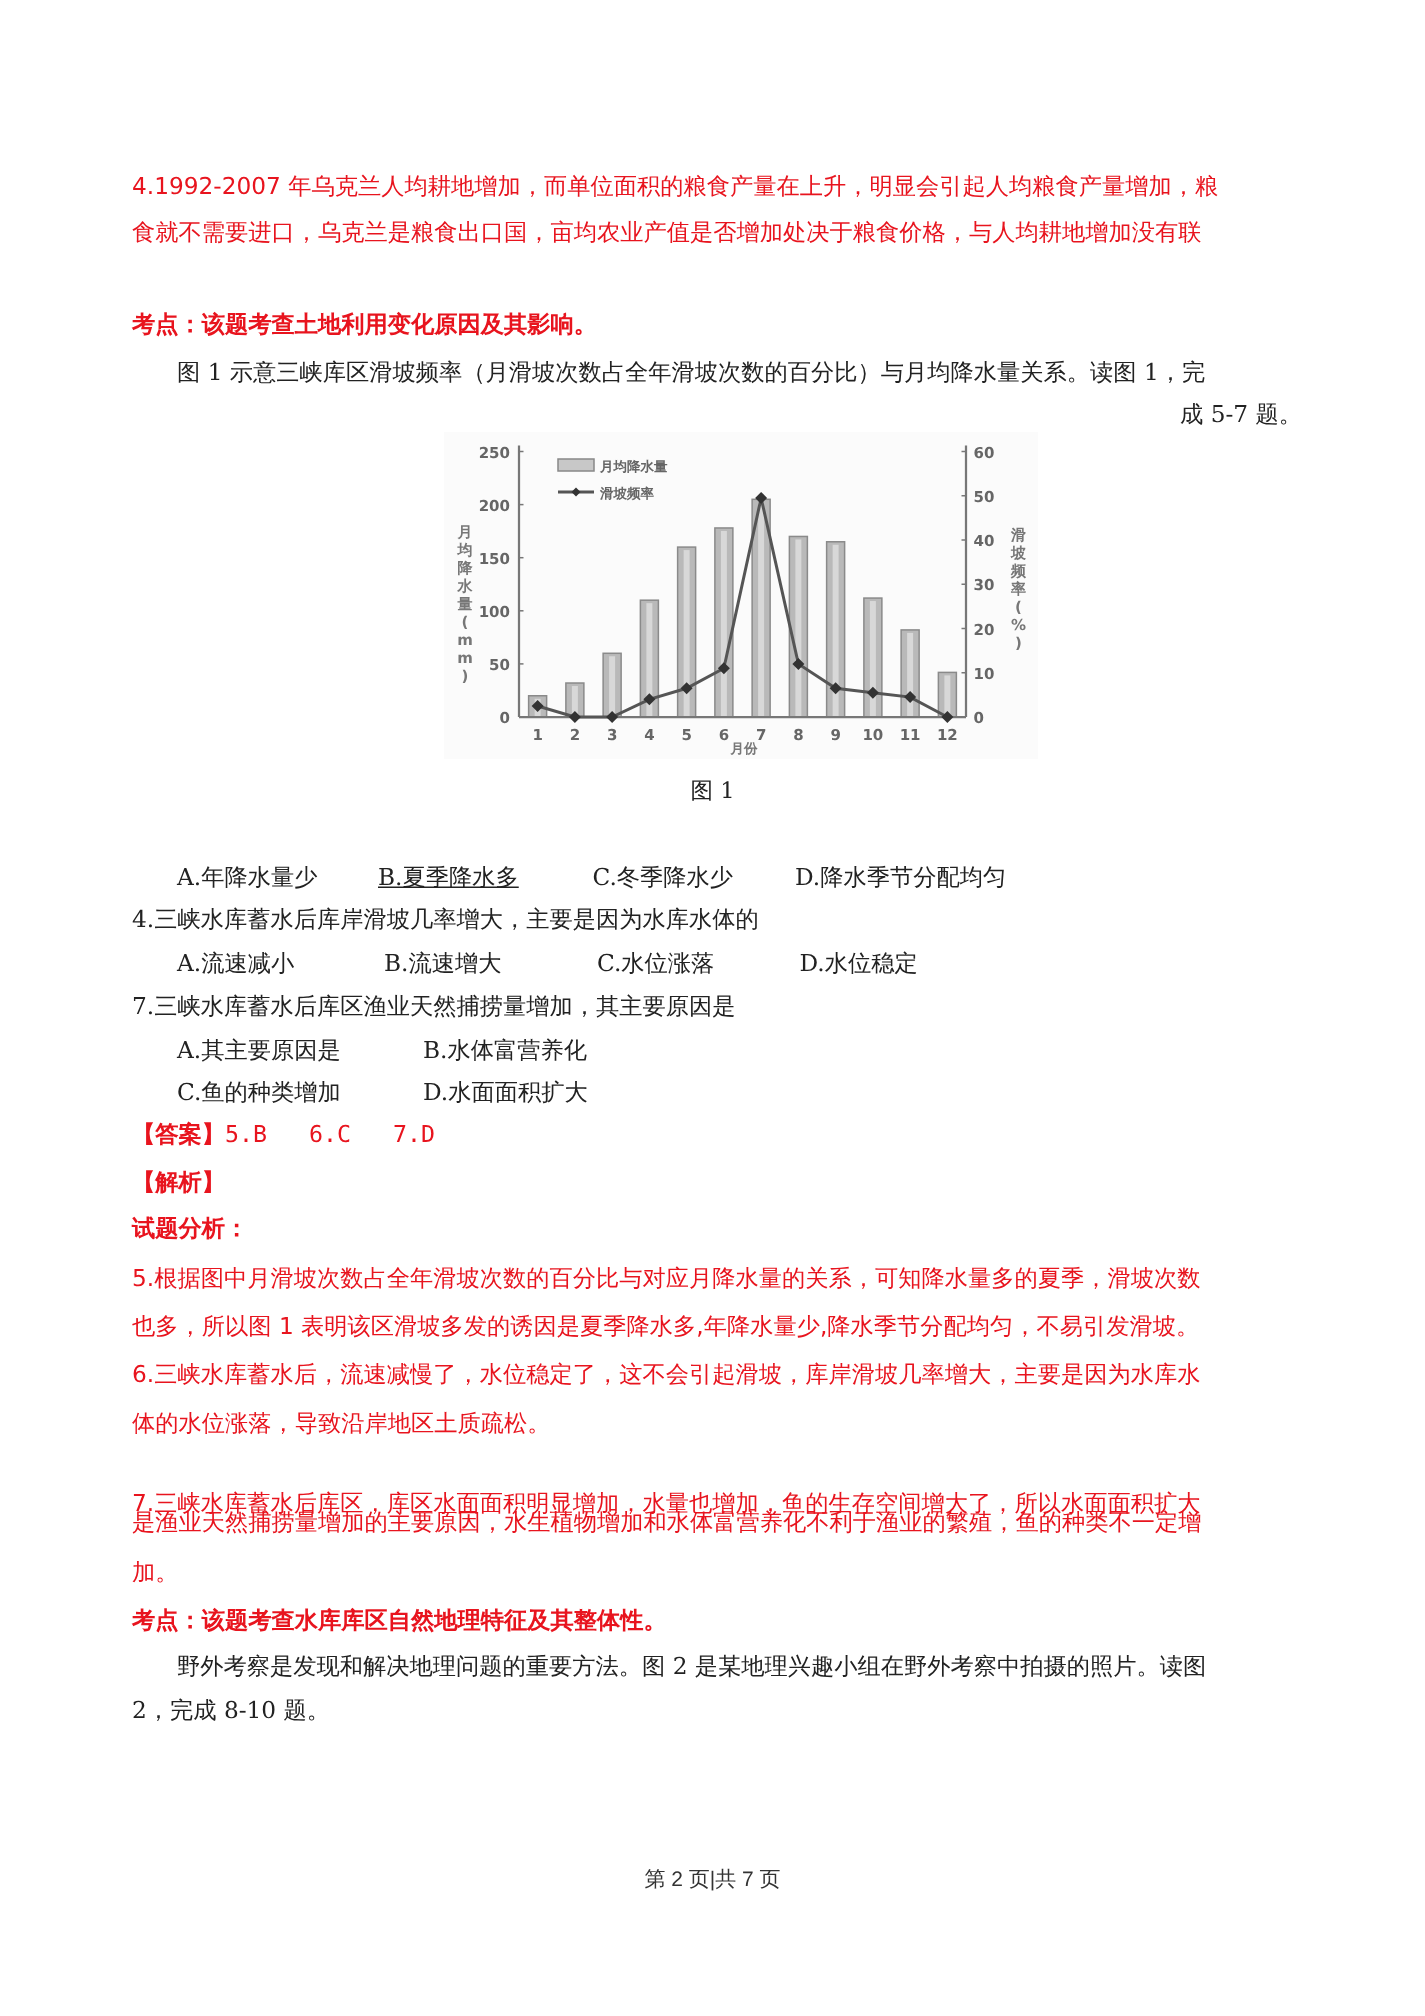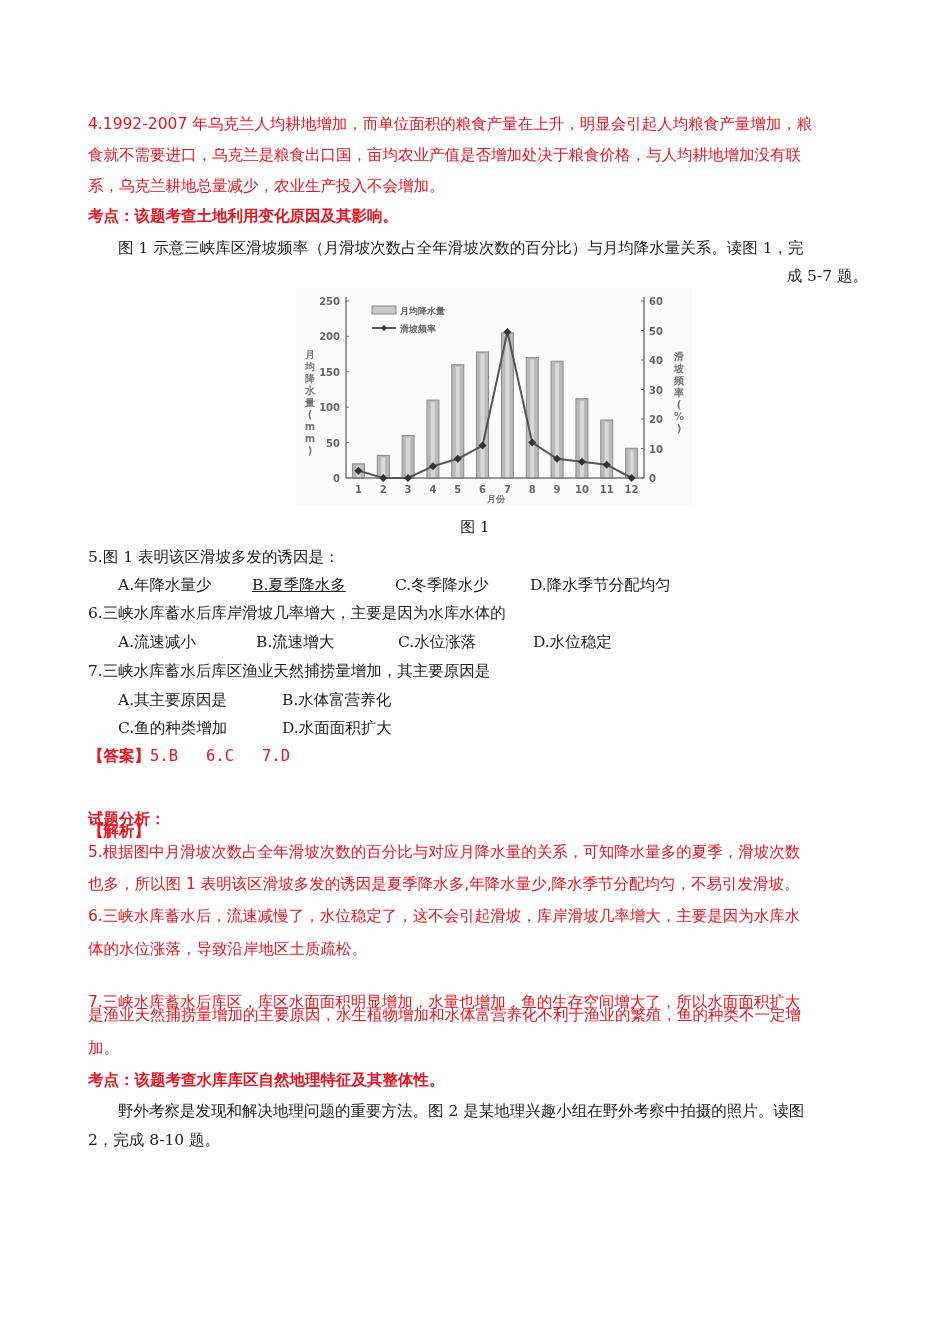--- a/index.html
+++ b/index.html
@@ -17,21 +17,20 @@
   .chart { position: absolute; left: 296px; top: 288px; width: 396px; height: 218px; }
   .chart svg text { font-family: "DejaVu Sans", sans-serif; }
 </style>
 </head>
 <body>
 
 <div class="page">
 
   <div class="line red" style="top:114px;"> 4.1992-2007 年乌克兰人均耕地增加，而单位面积的粮食产量在上升，明显会引起人均粮食产量增加，粮</div>
   <div class="line red" style="top:145px;">食就不需要进口，乌克兰是粮食出口国，亩均农业产值是否增加处决于粮食价格，与人均耕地增加没有联</div>
-  <div class="line red" style="top:176px;">系，乌克兰耕地总量减少，农业生产投入不会增加。</div>
   <div class="line red bold" style="top:206px;">考点：该题考查土地利用变化原因及其影响。</div>
 
   <div class="line indent" style="top:238px; left:118px;">图 1 示意三峡库区滑坡频率（月滑坡次数占全年滑坡次数的百分比）与月均降水量关系。读图 1，完</div>
   <div class="line" style="top:266px;text-align:right;">成 5-7 题。</div>
 
   <div class="chart">
     <svg id="chart-svg" width="396" height="218" viewBox="0 0 396 218">
       <rect x="0" y="0" width="396" height="218" fill="#fbfbfb"></rect>
       <g id="bars">
           <rect x="56.416666666666664" y="175.84" width="12" height="14.159999999999997" fill="#b9b9b9" stroke="#8a8a8a" stroke-width="1"></rect>
@@ -140,49 +139,49 @@
           <text x="383" y="108" text-anchor="middle" font-size="10" fill="#777" font-weight="bold">率</text>
           <text x="383" y="120" text-anchor="middle" font-size="10" fill="#777" font-weight="bold">(</text>
           <text x="383" y="132" text-anchor="middle" font-size="10" fill="#777" font-weight="bold">%</text>
           <text x="383" y="144" text-anchor="middle" font-size="10" fill="#777" font-weight="bold">)</text>
           <text x="200" y="214" text-anchor="middle" font-size="9" fill="#777" font-weight="bold">月份</text>
         </g>
     </svg>
   </div>
   <div class="caption" style="top:518px;">图 1</div>
 
-  <div class="line" style="top:547px;">5.图 1 表明该区滑坡多发的诱因是：</div>
   <div class="opt" style="top:575px; left:118px;">A.年降水量少</div>
   <div class="opt" style="top:575px; left:252px;text-decoration:underline;">B.夏季降水多</div>
   <div class="opt" style="top:575px; left:395px;">C.冬季降水少</div>
   <div class="opt" style="top:575px; left:530px;">D.降水季节分配均匀</div>
 
-  <div class="line" style="top:603px;">6.三峡水库蓄水后库岸滑坡几率增大，主要是因为水库水体的</div>
+  <div class="line" style="top:603px;">4.三峡水库蓄水后库岸滑坡几率增大，主要是因为水库水体的</div>
   <div class="opt" style="top:632px; left:118px;">A.流速减小</div>
   <div class="opt" style="top:632px; left:256px;">B.流速增大</div>
   <div class="opt" style="top:632px; left:398px;">C.水位涨落</div>
   <div class="opt" style="top:632px; left:533px;">D.水位稳定</div>
 
   <div class="line" style="top:661px;">7.三峡水库蓄水后库区渔业天然捕捞量增加，其主要原因是</div>
   <div class="opt" style="top:690px; left:118px;">A.其主要原因是</div>
   <div class="opt" style="top:690px; left:282px;">B.水体富营养化</div>
   <div class="opt" style="top:718px; left:118px;">C.鱼的种类增加</div>
   <div class="opt" style="top:718px; left:282px;">D.水面面积扩大</div>
 
   <div class="line red" style="top:746px;">
     <span class="bold">【答案】</span><span style="font-family:'DejaVu Sans Mono',monospace; white-space:pre;">5.B   6.C   7.D</span>
   </div>
 
-  <div class="line red bold" style="top:821px;">【解析】</div>
+  <div class="line red bold" style="top:778px;">【解析】</div>
   <div class="line red bold" style="top:809px;">试题分析：</div>
   <div class="line red" style="top:842px;">5.根据图中月滑坡次数占全年滑坡次数的百分比与对应月降水量的关系，可知降水量多的夏季，滑坡次数</div>
   <div class="line red" style="top:874px;">也多，所以图 1 表明该区滑坡多发的诱因是夏季降水多,年降水量少,降水季节分配均匀，不易引发滑坡。</div>
   <div class="line red" style="top:906px;">6.三峡水库蓄水后，流速减慢了，水位稳定了，这不会引起滑坡，库岸滑坡几率增大，主要是因为水库水</div>
   <div class="line red" style="top:939px;">体的水位涨落，导致沿岸地区土质疏松。</div>
   <div class="line red" style="top:992px;">7.三峡水库蓄水后库区，库区水面面积明显增加，水量也增加，鱼的生存空间增大了，所以水面面积扩大</div>
   <div class="line red" style="top:1005px;">是渔业天然捕捞量增加的主要原因，水生植物增加和水体富营养化不利于渔业的繁殖，鱼的种类不一定增</div>
   <div class="line red" style="top:1038px;">加。</div>
   <div class="line red bold" style="top:1070px;">考点：该题考查水库库区自然地理特征及其整体性。</div>
 
   <div class="line" style="top:1101px; left:118px;">野外考察是发现和解决地理问题的重要方法。图 2 是某地理兴趣小组在野外考察中拍摄的照片。读图</div>
   <div class="line" style="top:1130px;">2，完成 8-10 题。</div>
 
+  <div class="footer" style="top:1244px;">第 2 页|共 7 页</div>
 </div>
 
 </body></html>

